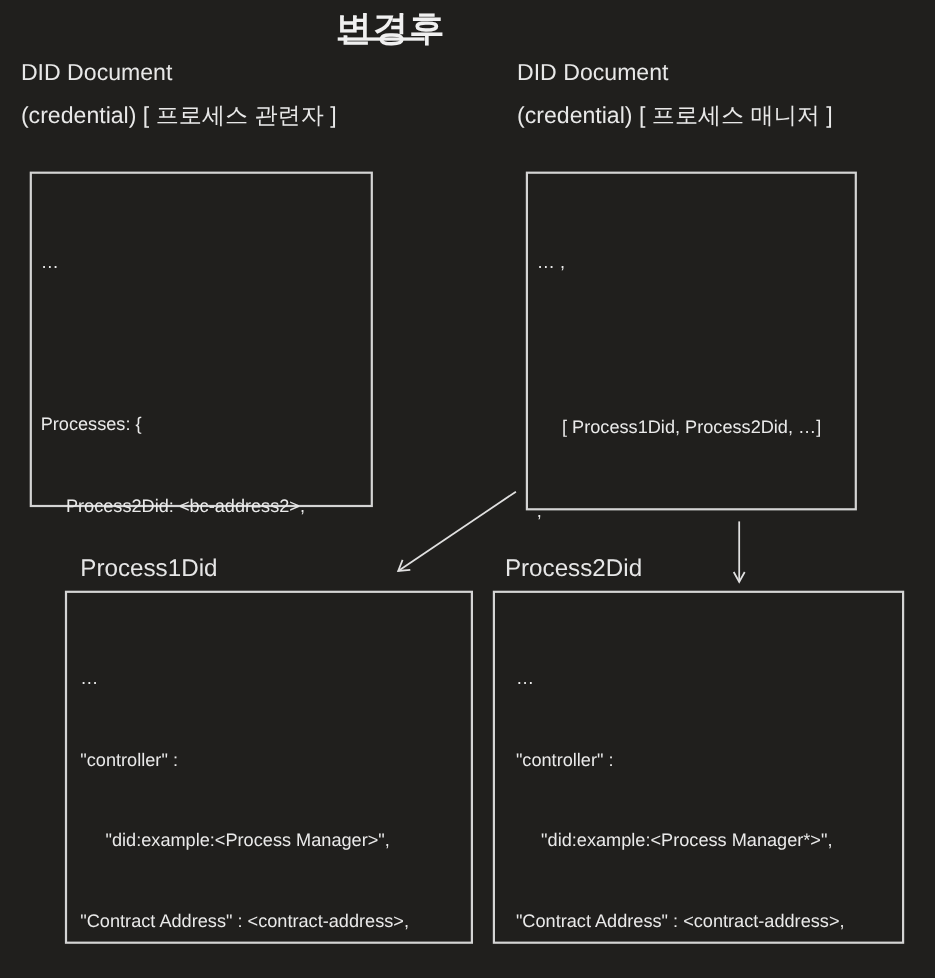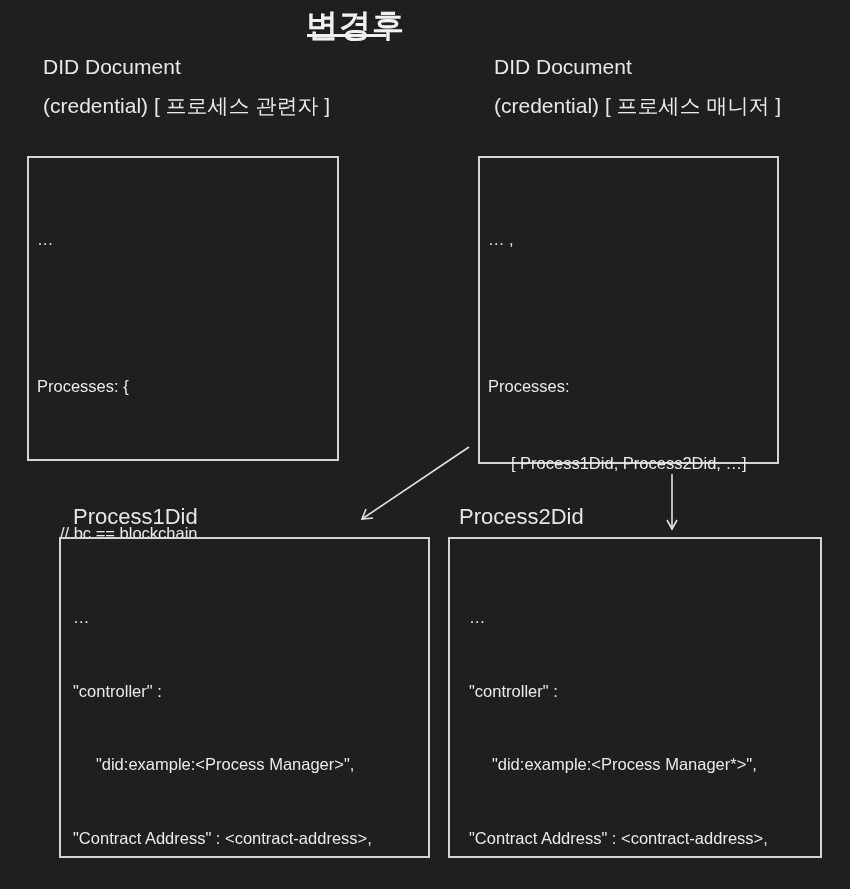--- a/index.html
+++ b/index.html
@@ -23,21 +23,20 @@
     }
     .title-underline {
       left: 307px; top: 34px; width: 79px; height: 3px;
       background: #f0f0f0;
     }
     .heading {
       font-size: 21px;
       color: #e8e8e8;
       white-space: nowrap;
       line-height: 40px;
-      margin-left: 24px;
     }
     .box {
       border: 2px solid #d4d4d4;
       background: #201f1d;
     }
     .code {
       font-size: 16.5px;
       line-height: 24.5px;
       color: #eaeaea;
       white-space: pre;
@@ -60,34 +59,34 @@
 <div class="abs heading" style="left:19px; top:86px;">(credential) [ 프로세스 관련자 ]</div>
 
 <div class="abs heading" style="left:470px; top:47px;">DID Document</div>
 <div class="abs heading" style="left:470px; top:86px;text-align:center;">(credential) [ 프로세스 매니저 ]</div>
 
 <div class="abs box" style="left:27px; top:156px; width:312px; height:305px;">
   <div class="code" style="position:absolute; left:8px; top:20px;">
     <span class="line">…</span>
     <span class="line"></span>
     <span class="line">Processes: {</span>
+    <span class="line">     Process2Did: &lt;bc-address2&gt;,</span>
     <span class="line"></span>
     <span class="line">     // bc == blockchain</span>
     <span class="line">     // to make transaction</span>
     <span class="line"></span>
     <span class="line">     …</span>
     
   </div>
 </div>
 
 <div class="abs box" style="left:478px; top:156px; width:301px; height:308px;">
   <div class="code" style="position:absolute; left:8px; top:20px;">
     <span class="line">… ,</span>
     <span class="line"></span>
-    <span class="line">Processes:</span>
     <span class="line" style="height:30px; line-height:30px;">     [ Process1Did, Process2Did, …]</span>
     <span class="line">,</span>
     <span class="line">…</span>
   </div>
 </div>
 
 <svg class="arrows" width="850" height="889">
   <g stroke="#e0e0e0" stroke-width="1.6" fill="none">
     <line x1="469" y1="447" x2="362" y2="519"></line>
     <polyline points="366,509 362,519 373,518"></polyline>

